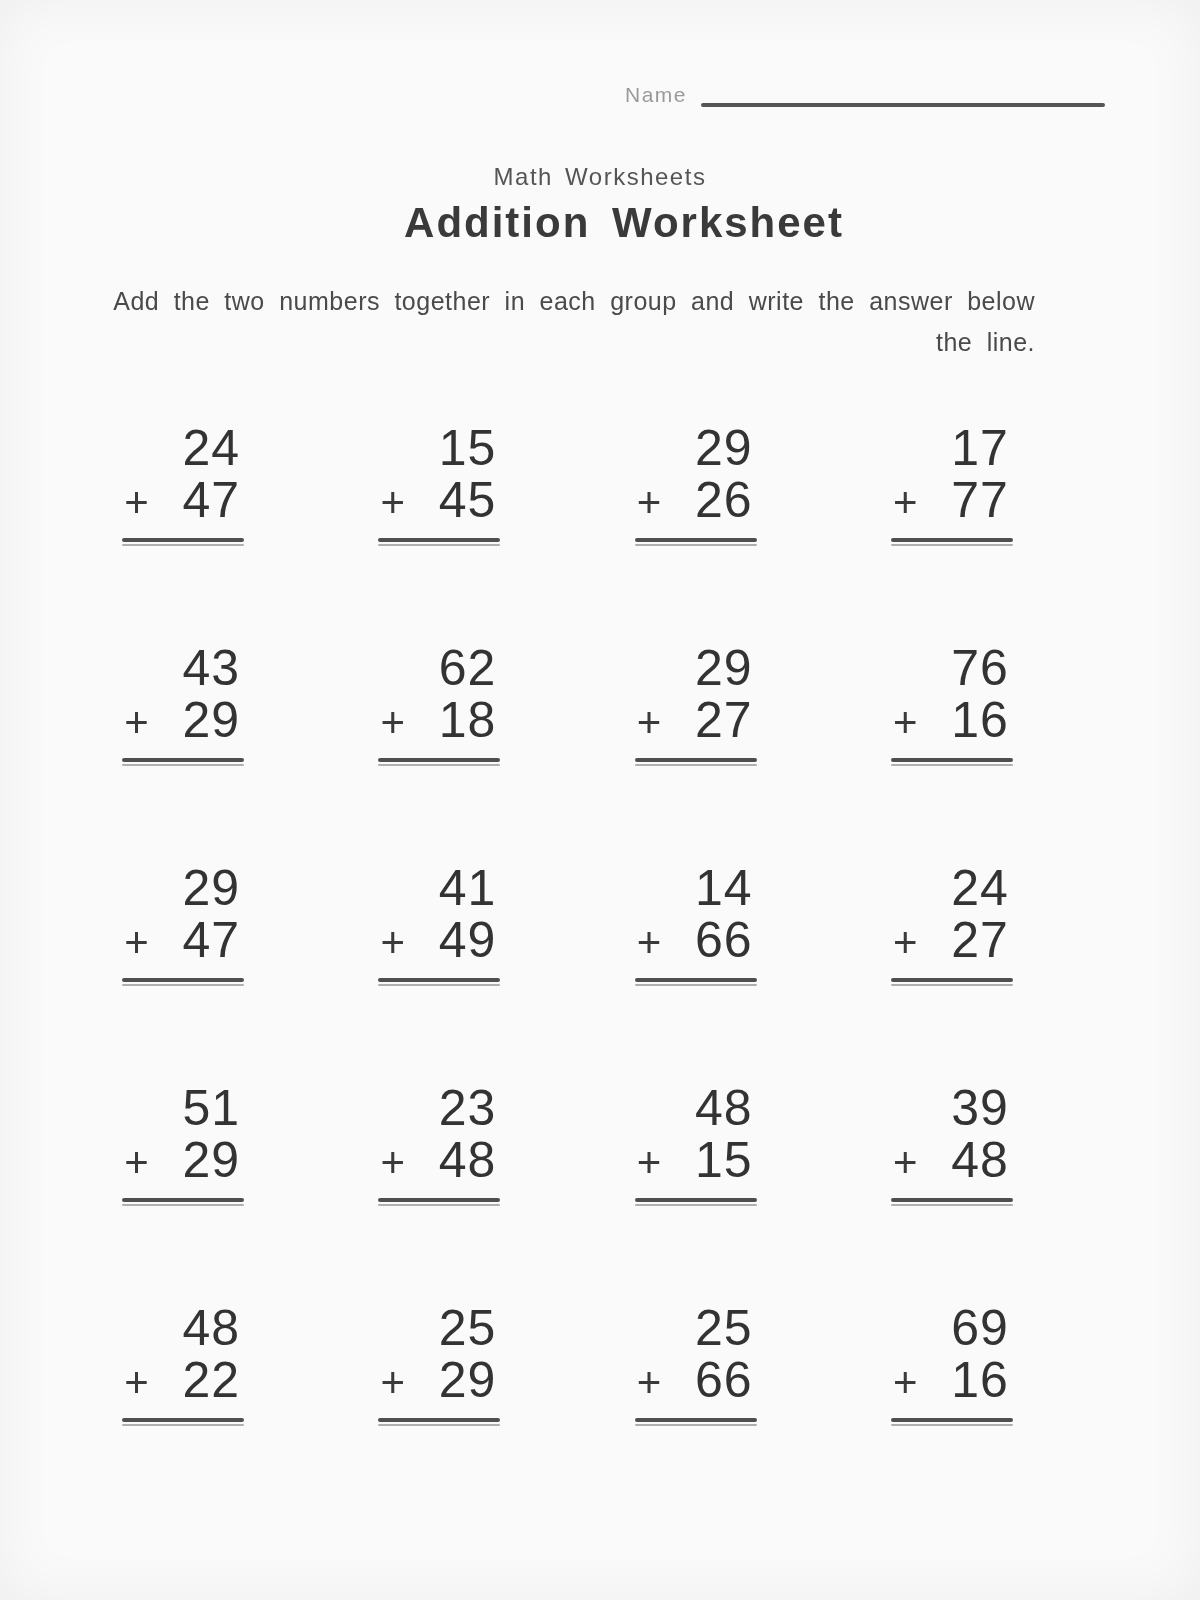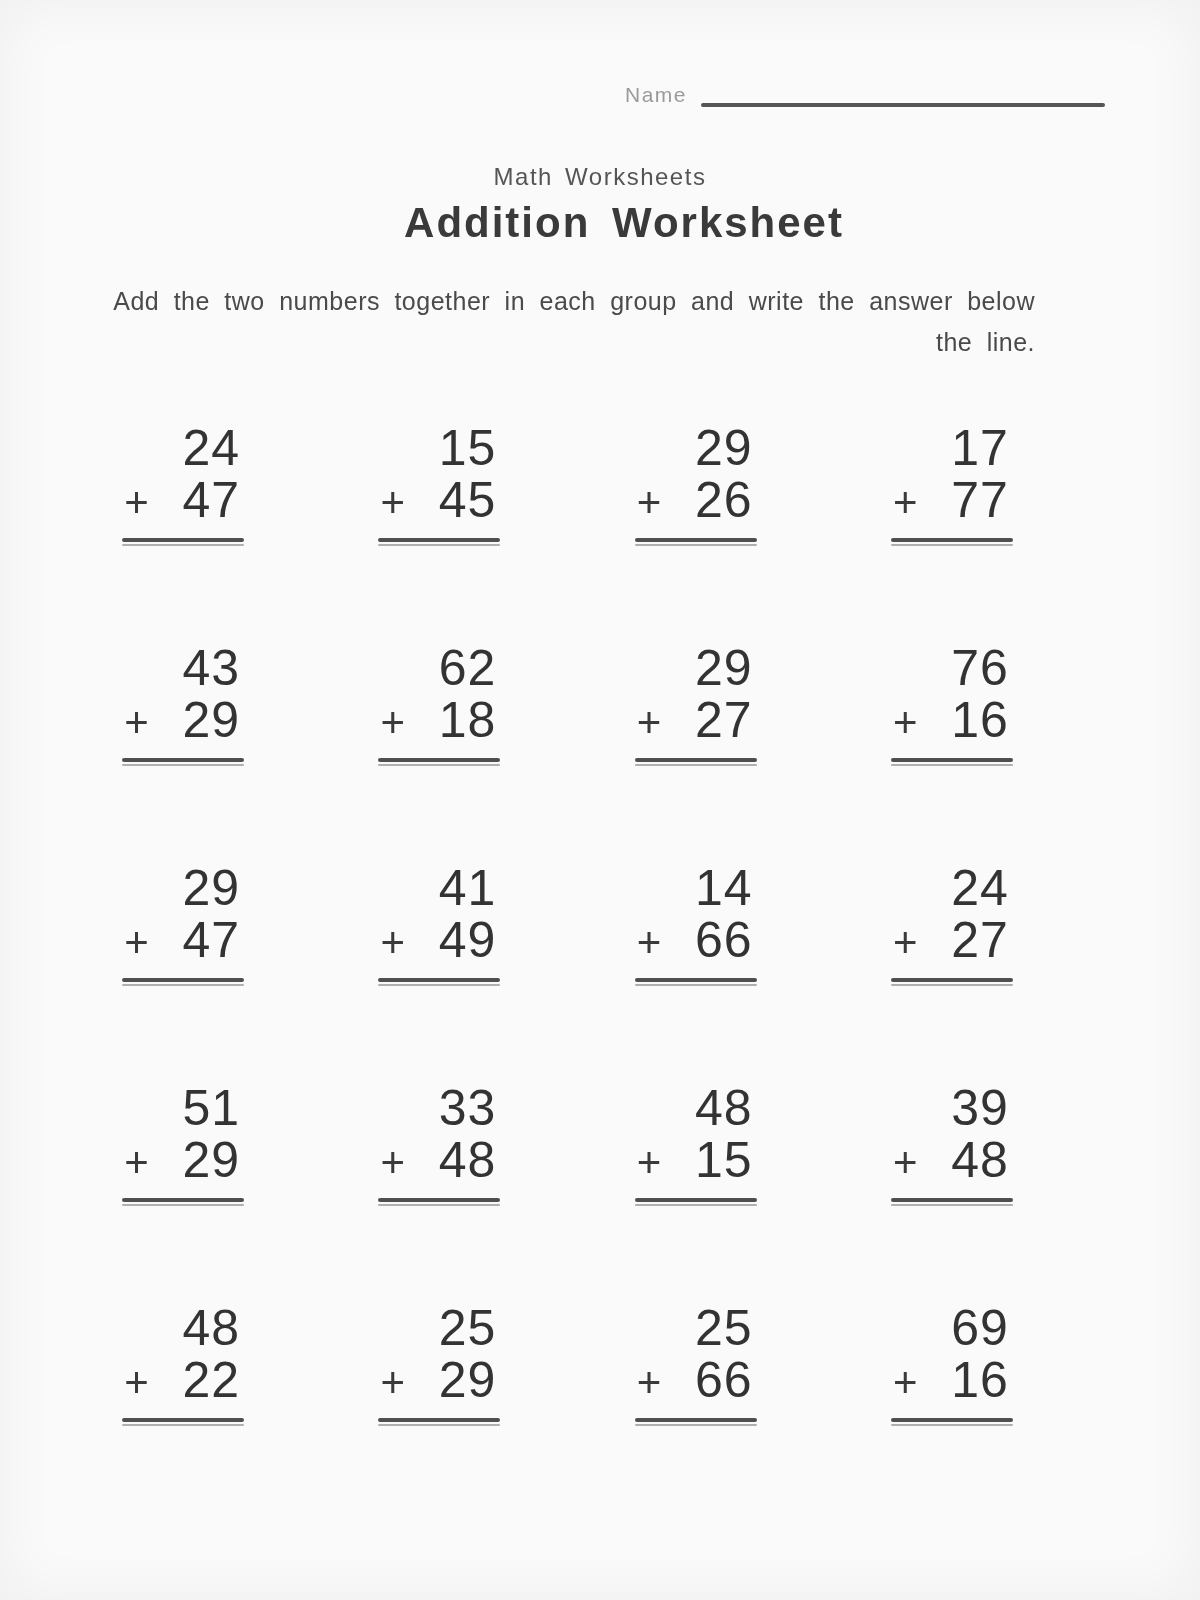--- a/index.html
+++ b/index.html
@@ -264,21 +264,21 @@
     <div class="bottom-row">
       <span class="plus">+</span>
       <span class="num-row">29</span>
     </div>
     <div class="answer-line">
       <div class="line-dark"></div>
       <div class="line-light"></div>
     </div>
   </div>
     <div class="problem">
-    <div class="num-row">33</div>
+    <div class="num-row">23</div>
     <div class="bottom-row">
       <span class="plus">+</span>
       <span class="num-row">48</span>
     </div>
     <div class="answer-line">
       <div class="line-dark"></div>
       <div class="line-light"></div>
     </div>
   </div>
     <div class="problem">

